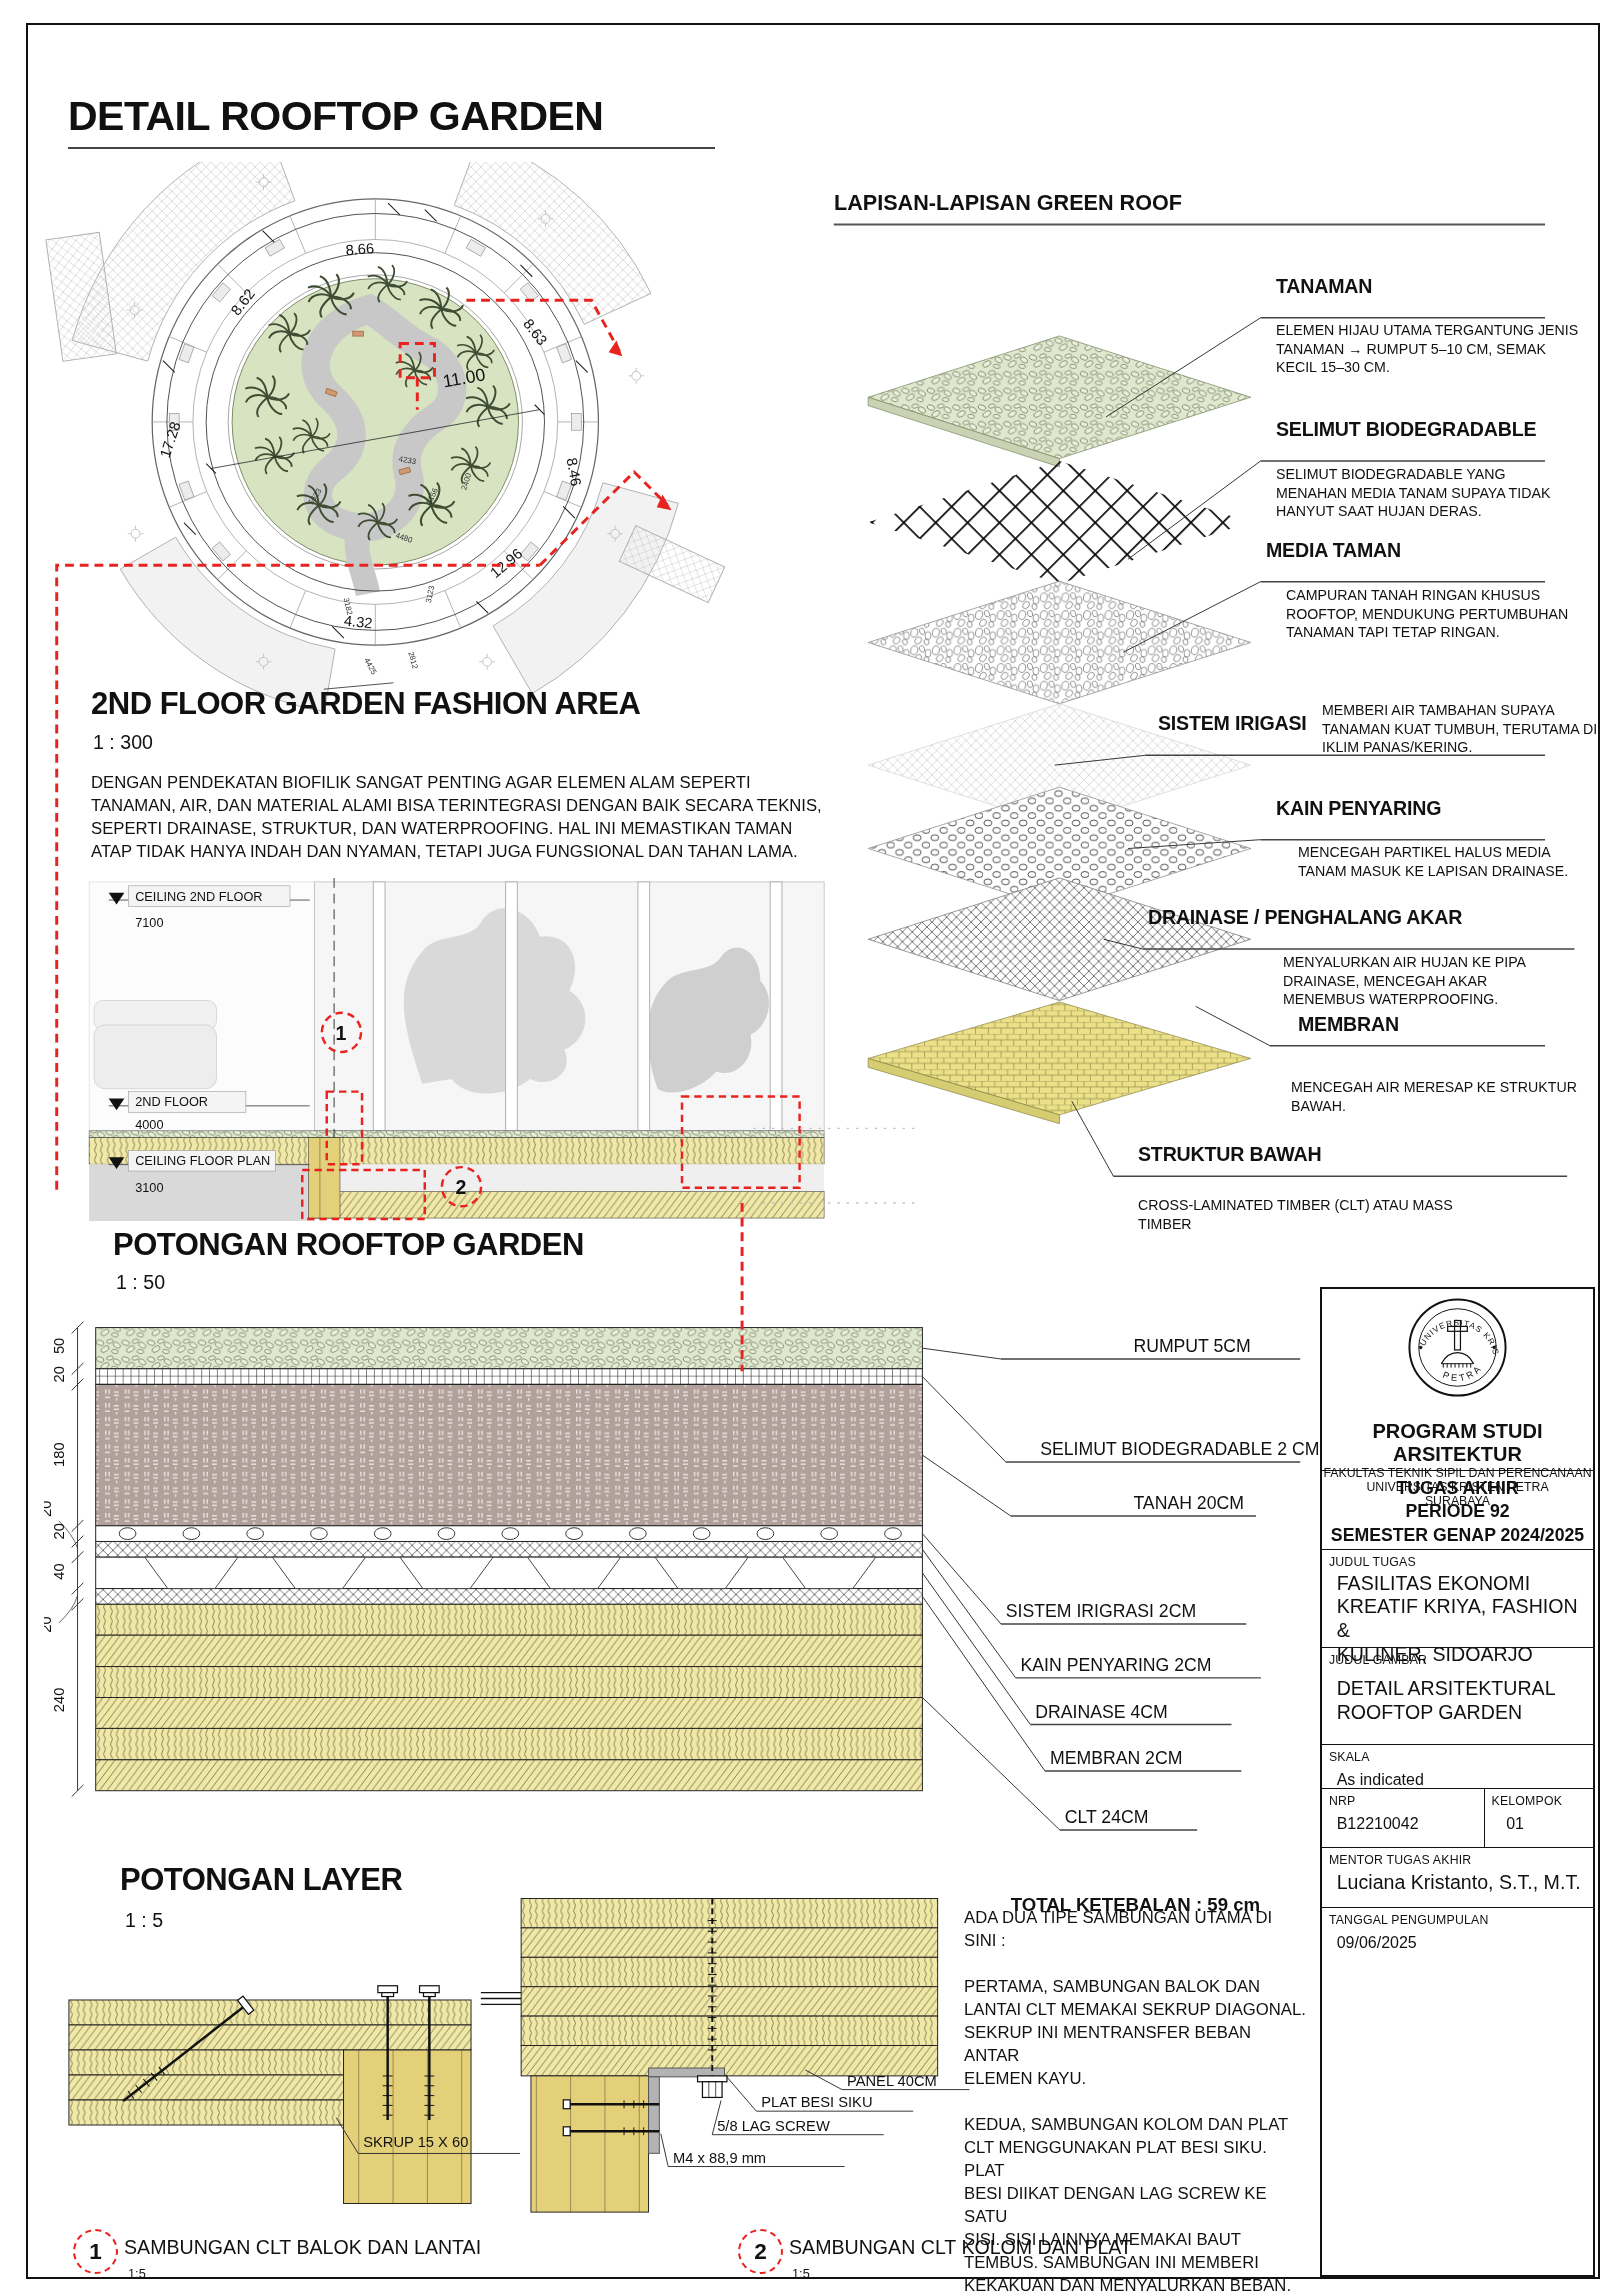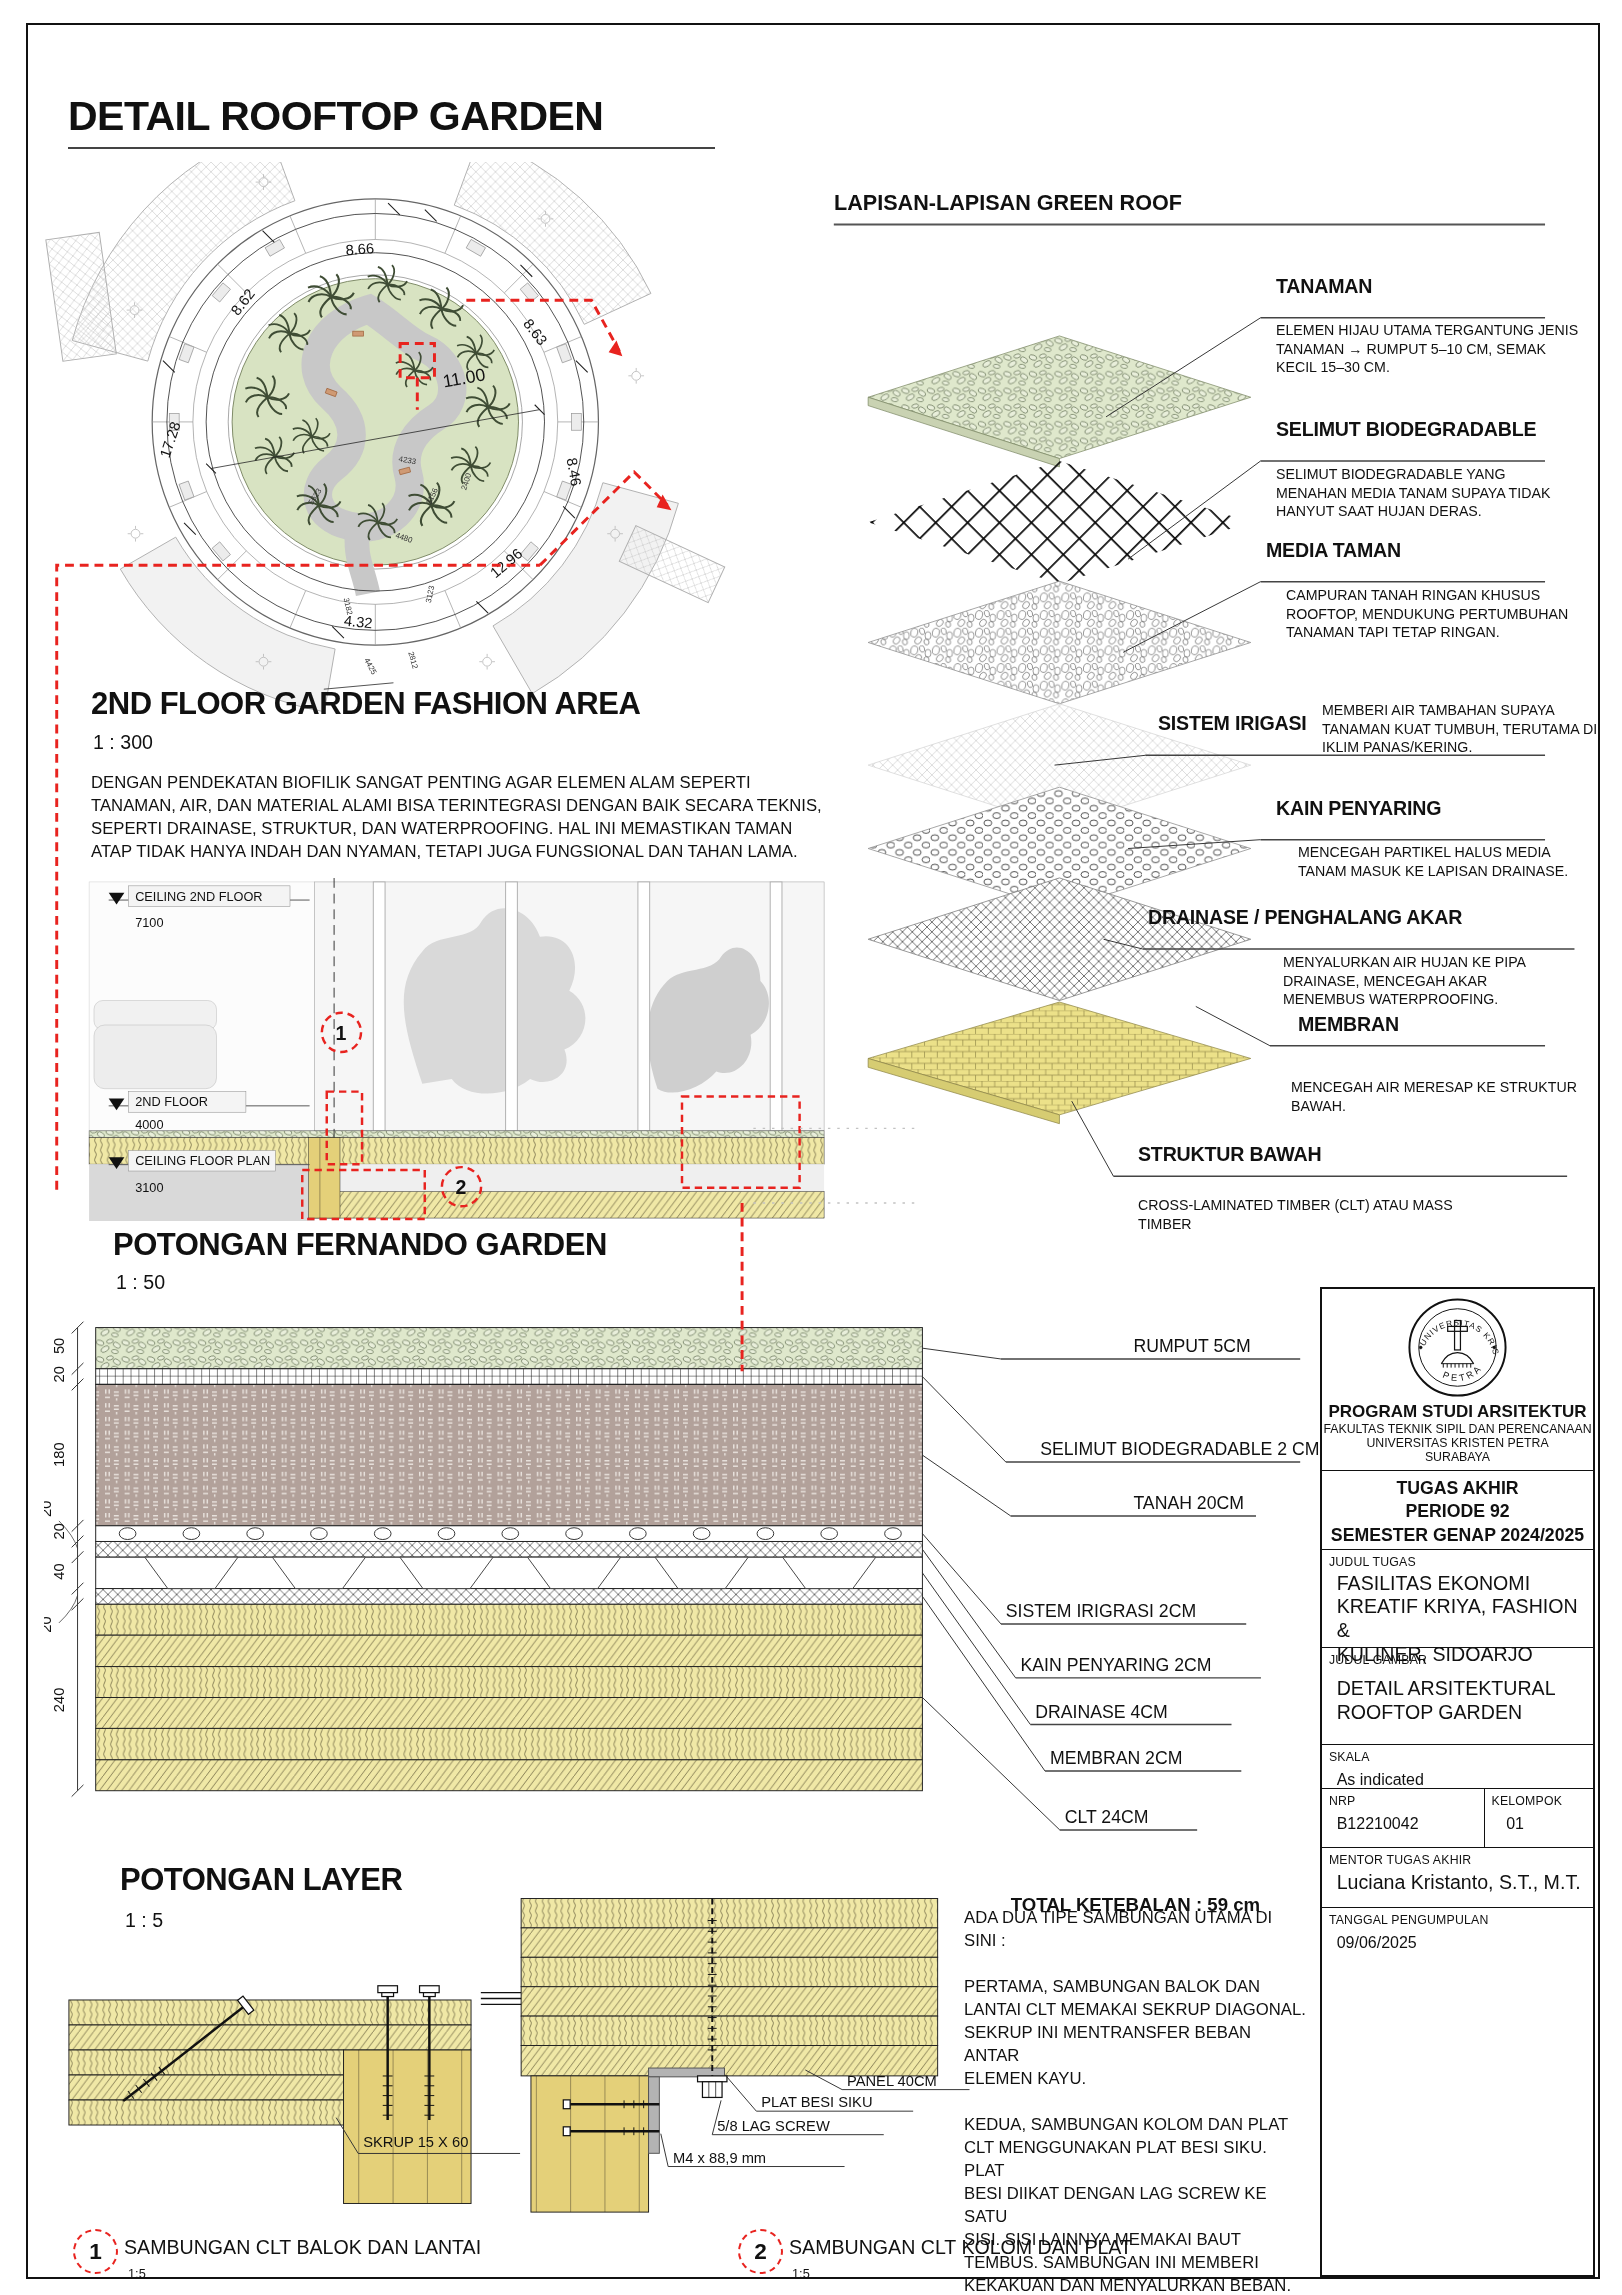--- a/index.html
+++ b/index.html
@@ -311,21 +311,21 @@
     <circle cx="535" cy="315" r="40" stroke-dasharray="15 10"></circle>
     <rect x="505" y="436" width="72" height="148" stroke-dasharray="15 10"></rect>
     <circle cx="780" cy="630" r="40" stroke-dasharray="15 10"></circle>
     <rect x="455" y="596" width="250" height="100" stroke-dasharray="15 10"></rect>
     <rect x="1230" y="446" width="240" height="186" stroke-dasharray="15 10"></rect>
   </g>
   <text x="523" y="330" font-size="40" font-weight="bold" fill="#111">1</text>
   <text x="768" y="645" font-size="40" font-weight="bold" fill="#111">2</text>
 </svg>
 
-<div class="abs h2" style="left:113px;top:1227px">POTONGAN FERNANDO GARDEN</div>
+<div class="abs h2" style="left:113px;top:1227px">POTONGAN ROOFTOP GARDEN</div>
 <div class="abs scale" style="left:116px;top:1271px">1 : 50</div>
 
 <svg class="abs" style="left:44px;top:1305px" width="1276" height="628" viewBox="0 0 2600 1280">
 
   <g stroke="#222" stroke-width="2">
     <rect x="105" y="46" width="1685" height="84" fill="url(#pgrass)"></rect>
     <rect x="105" y="130" width="1685" height="32" fill="url(#pgrid)"></rect>
     <rect x="105" y="162" width="1685" height="288" fill="url(#psoil)"></rect>
     <rect x="105" y="450" width="1685" height="32" fill="#fff"></rect>
     <rect x="105" y="482" width="1685" height="32" fill="url(#pxh)"></rect>
@@ -592,21 +592,21 @@
       </text>
       <g stroke="#111" fill="none">
         <rect x="99" y="50" width="12" height="60" stroke-width="2.5"></rect>
         <rect x="85" y="62" width="40" height="10" stroke-width="2.5"></rect>
         <path d="M72,138 C88,108 122,108 138,138" stroke-width="2.5"></path>
         <path d="M72,138 H138 M76,138 V146 M84,138 V146 M92,138 V146 M100,138 V146 M108,138 V146 M116,138 V146 M124,138 V146 M132,138 V146" stroke-width="2"></path>
         <circle cx="30" cy="105" r="3" fill="#111"></circle>
           <circle cx="180" cy="105" r="3" fill="#111"></circle>
       </g>
     </svg>
-    <div class="tb-center b" style="font-size:17px;margin-top:3px">PROGRAM STUDI ARSITEKTUR</div>
+    <div class="tb-center b" style="font-size:20px;margin-top:21px">PROGRAM STUDI ARSITEKTUR</div>
     <div class="tb-center" style="font-size:12.3px">FAKULTAS TEKNIK SIPIL DAN PERENCANAAN</div>
     <div class="tb-center" style="font-size:12.3px">UNIVERSITAS KRISTEN PETRA</div>
     <div class="tb-center" style="font-size:12.3px">SURABAYA</div>
   </div>
   <div class="tb-row tb-center pre b" style="height:79px;font-size:17.7px;line-height:23.6px;padding-top:5.9px">TUGAS AKHIR
 PERIODE 92
 SEMESTER GENAP 2024/2025</div>
   <div class="tb-row" style="height:98px">
     <div class="tb-lab">JUDUL TUGAS</div>
     <div class="tb-val pre" style="font-size:19.6px;line-height:23.6px">FASILITAS EKONOMI

